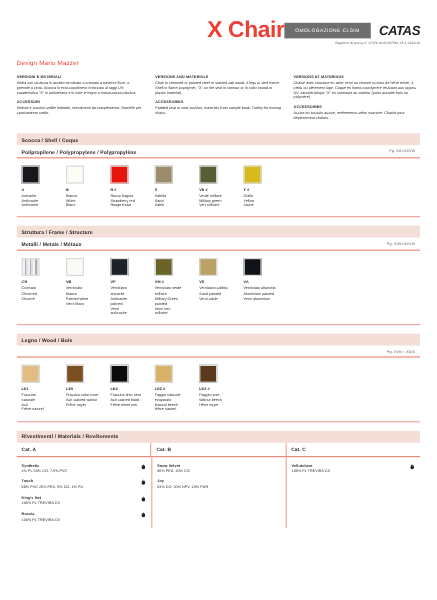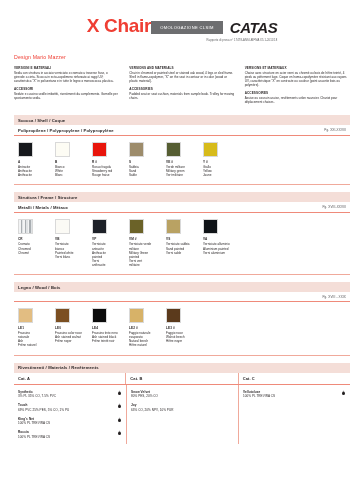--- a/index.html
+++ b/index.html
@@ -6,29 +6,29 @@
   body{
     width:364px;height:500px;
     background:#ffffff;
     font-family:"Liberation Sans", sans-serif;
     color:#231f20;
     overflow:hidden;
   }
   .page{position:relative;width:364px;height:500px;box-sizing:border-box;padding:0 14px;}
 
   
-  .header{display:flex;align-items:flex-start;justify-content:center;padding-top:16px;}
+  .header{display:flex;align-items:flex-start;justify-content:flex-end;padding-top:16px;}
   .brand{color:#ef3e33;font-size:19px;font-weight:bold;letter-spacing:-0.3px;line-height:1;}
   .cert{display:flex;flex-direction:column;align-items:flex-end;padding-top:3px;}
   .cert-row{display:flex;align-items:center;gap:7px;}
   .cert-badge{
     background:#6d6e70;color:#ffffff;font-size:4.1px;letter-spacing:0.35px;
     padding:4px 9px;white-space:nowrap;font-weight:500;
   }
-  .catas{color:#231f20;font-size:15px;font-weight:bold;letter-spacing:-0.4px;font-style:italic;}
+  .catas{color:#231f20;font-size:11px;font-weight:bold;letter-spacing:-0.4px;font-style:italic;}
   .cert-note{font-size:2.7px;color:#58595b;margin-top:3px;letter-spacing:0.1px;white-space:nowrap;}
 
   .designer{color:#ef3e33;font-size:5.2px;margin-top:12px;letter-spacing:0.15px;}
 
   
   .intro{display:flex;gap:10px;margin-top:6px;}
   .intro-col{width:108px;}
   .intro h4{margin:0 0 1px 0;font-size:3.1px;font-weight:bold;letter-spacing:0.1px;text-transform:uppercase;}
   .intro p{margin:0 0 4px 0;font-size:3.05px;line-height:1.32;letter-spacing:0.02px;}
 

